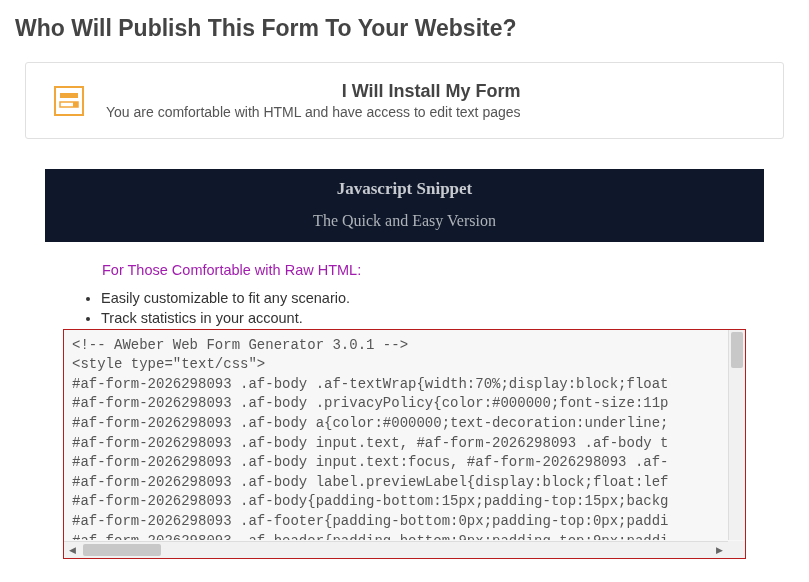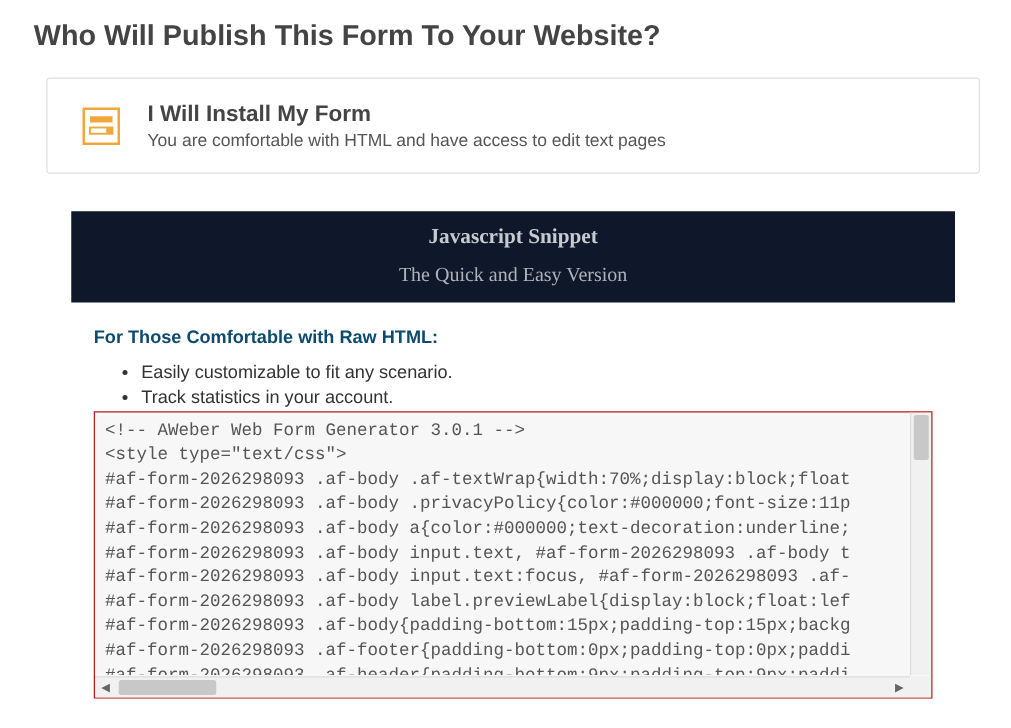--- a/index.html
+++ b/index.html
@@ -1,34 +1,34 @@
 <!DOCTYPE html>
 <html><head>
 <meta charset="utf-8">
 <style>
 * { box-sizing: border-box; margin: 0; padding: 0; }
 body { font-family: -apple-system, "Segoe UI", Helvetica, Arial, sans-serif; background: #fff; color: #333; width: 809px; }
-.page { padding: 15px 15px 0 27px; }
+.page { padding: 15px 15px 0 15px; }
 h1.title { font-size: 23px; font-weight: 600; color: #444; margin-bottom: 20px; }
 .card { border: 1px solid #e0e0e0; border-radius: 3px; padding: 18px 24px; display: flex; align-items: center; gap: 18px; margin: 0 10px 30px 10px; }
 .icon-box { width: 38px; height: 38px; display: flex; align-items: center; justify-content: center; }
-.card-text h2 { font-size: 18px; font-weight: 600; color: #444; margin-bottom: 2px; }
+.card-text h2 { font-size: 18px; font-weight: 600; color: #444; margin-bottom: 2px; text-align: right; }
 .card-text p { font-size: 14px; color: #555; }
 .tabs { display: flex; margin: 0 30px; }
 .tab { flex: 1; text-align: center; padding: 10px 10px 12px 10px; cursor: pointer; }
 .tab.inactive { background: #0f172a; font-family: Liberation Serif, serif; }
 .tab.active { background: #333a3f; }
 .tab .tab-title { font-size: 17px; font-weight: 600; display: block; }
 .tab .tab-sub { font-size: 16px; display: block; margin-top: 13px; }
 .tab.inactive .tab-title { color: #c7cbd0; }
 .tab.inactive .tab-sub { color: #aeb3b8; }
 .tab.active .tab-title { color: #f7e94a; }
 .tab.active .tab-sub { color: #fff; font-weight: 600; }
 .content { padding: 20px 48px 0 48px; }
-.content h3 { font-size: 14.5px; font-weight: 700; color: #0c4a6e; margin-bottom: 10px; }
+.content h3 { font-size: 14.5px; font-weight: 400; color: #a21caf; margin-bottom: 10px; margin-left: 39px; }
 .content ul { margin: 0 0 0 38px; }
 .content ul li { font-size: 14.5px; color: #333; line-height: 1.4; }
 .code-wrap { position: relative; border: 1px solid #b91c1c; background: #f7f7f7; height: 230px; overflow: hidden; }
 .code-area { width: 100%; height: 210px; padding: 6px 8px; font-family: "Courier New", monospace; font-size: 14px; color: #555; line-height: 1.4; white-space: pre; overflow: hidden; border: none; background: transparent; resize: none; }
 .vscroll { position: absolute; right: 0; top: 0; bottom: 18px; width: 17px; background: #f1f1f1; border-left: 1px solid #ddd; }
 .vscroll .thumb { position: absolute; top: 2px; left: 2px; right: 2px; height: 36px; background: #c8c8c8; border-radius: 2px; }
 .hscroll { position: absolute; left: 0; right: 17px; bottom: 0; height: 17px; background: #f1f1f1; border-top: 1px solid #ddd; }
 .hscroll .arrow { position: absolute; top: 0; width: 17px; height: 17px; display: flex; align-items: center; justify-content: center; font-size: 9px; color: #666; }
 .hscroll .arrow.left { left: 0; }
 .hscroll .arrow.right { right: 0; }

